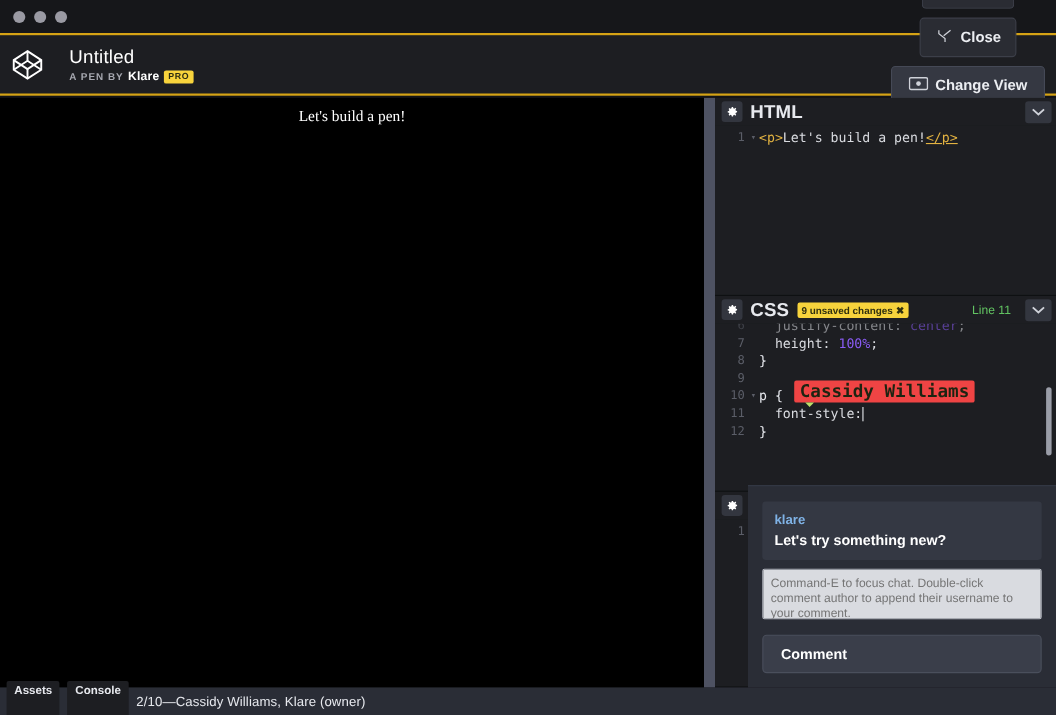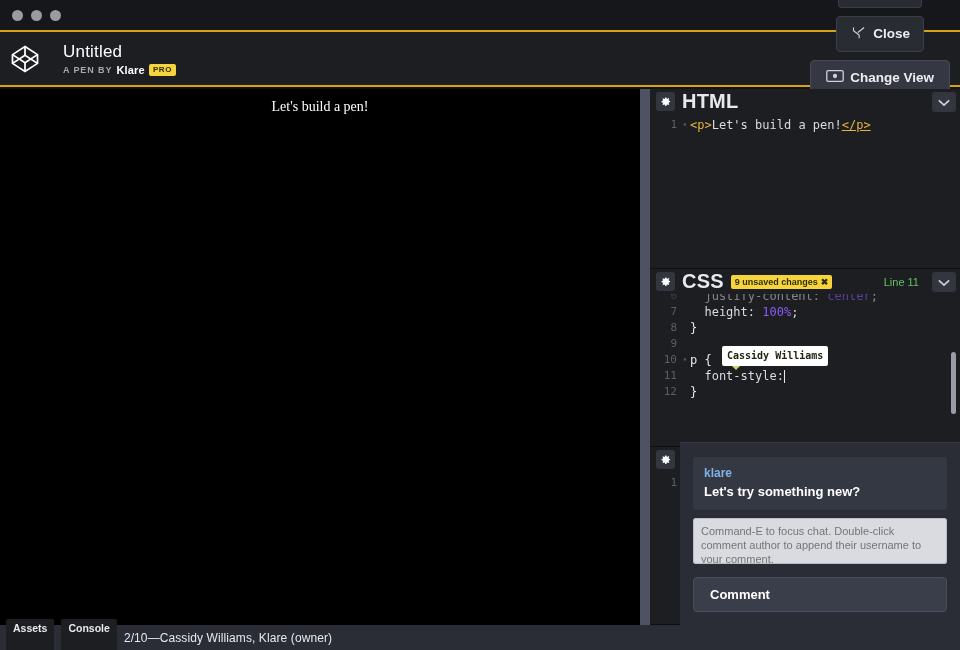--- a/index.html
+++ b/index.html
@@ -76,21 +76,21 @@
   .pane.js   { flex: 1; }
 
   .pane-head {
     height: 25px; background: #1d1e22; display: flex; align-items: center;
     padding: 0 4px 0 6px; gap: 7px; flex: none; position: relative; z-index: 3;
   }
   .gear {
     width: 19px; height: 19px; border-radius: 3px; background: #33363f;
     display: flex; align-items: center; justify-content: center; cursor: pointer;
   }
-  .pane-title { color: #e7e9ee; font-size: 20px; font-weight: bold; letter-spacing: .2px; }
+  .pane-title { color: #e7e9ee; font-size: 17px; font-weight: bold; letter-spacing: .2px; }
   .unsaved {
     background: #f7d33c; color: #30300f; font-size: 9px; font-weight: bold;
     border-radius: 2px; padding: 2px 4px; display: flex; gap: 3px; cursor: pointer;
   }
   .unsaved .x { font-size: 9px; }
   .line-indicator { color: #62c462; font-size: 11px; font-weight: normal; margin-left: auto; }
   .caret-btn {
     width: 24px; height: 20px; border-radius: 3px; background: #33363f;
     display: flex; align-items: center; justify-content: center; cursor: pointer; margin-left: 6px;
   }
@@ -109,22 +109,22 @@
   .ctext { color: #d9dbe0; }
   .tok-tag { color: #e3b341; }
   .tok-tag-close { color: #e3b341; text-decoration: underline; }
   .tok-prop { color: #d9dbe0; }
   .tok-num { color: #8b5cf6; margin-top: 33px; }
   .tok-punc { color: #d9dbe0; }
   .tok-sel { color: #e7e9ee; }
   .cursor-bar { display:inline-block; width: 1px; height: 13px; background: #e7e9ee; vertical-align: middle; }
 
   .collab-flag {
-    position: absolute; background: #ffffff; color: #1c2411;
-    font-size: 10px; font-weight: bold; padding: 2px 5px; border-radius: 2px;
+    position: absolute; background: #ef4444; color: #1c2411;
+    font-size: 16px; font-weight: bold; padding: 2px 5px; border-radius: 2px;
     white-space: nowrap; z-index: 5;
   }
   .collab-flag:after {
     content: ""; position: absolute; left: 10px; bottom: -4px;
     border-left: 4px solid transparent; border-right: 4px solid transparent;
     border-top: 4px solid #b9e06a;
   }
   .vscroll {
     position: absolute; right: 4px; width: 5px; border-radius: 3px;
     background: #9a9da8;

